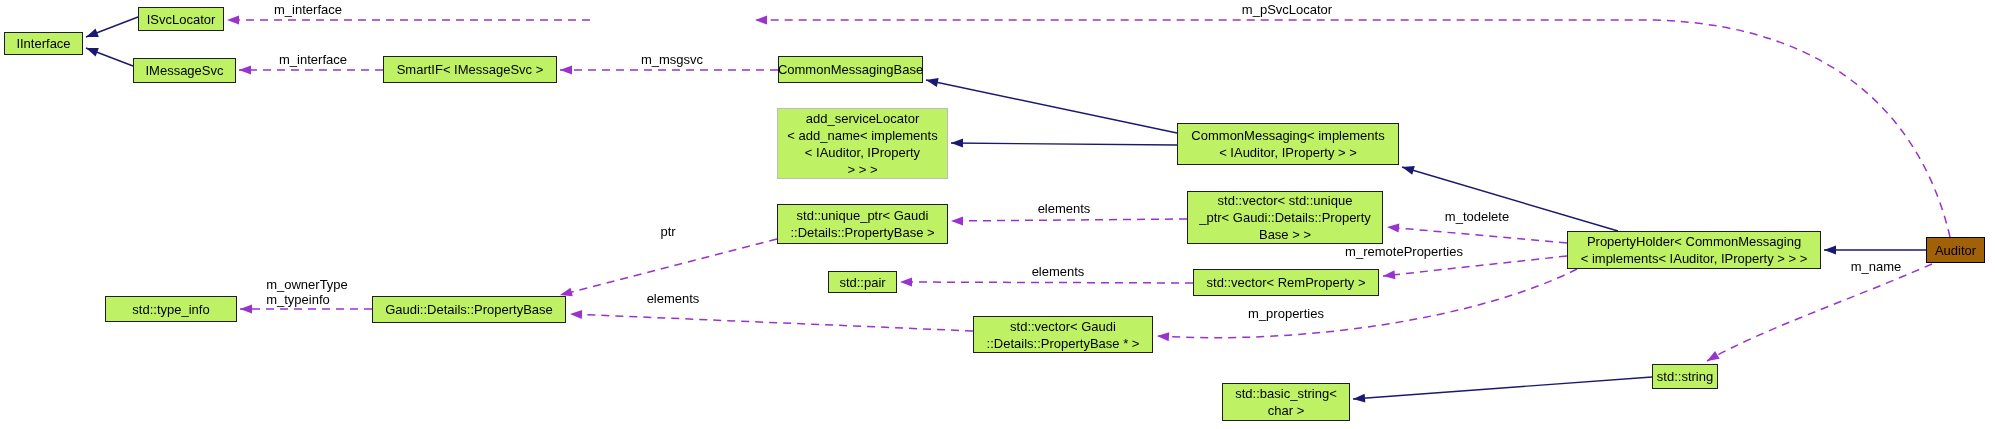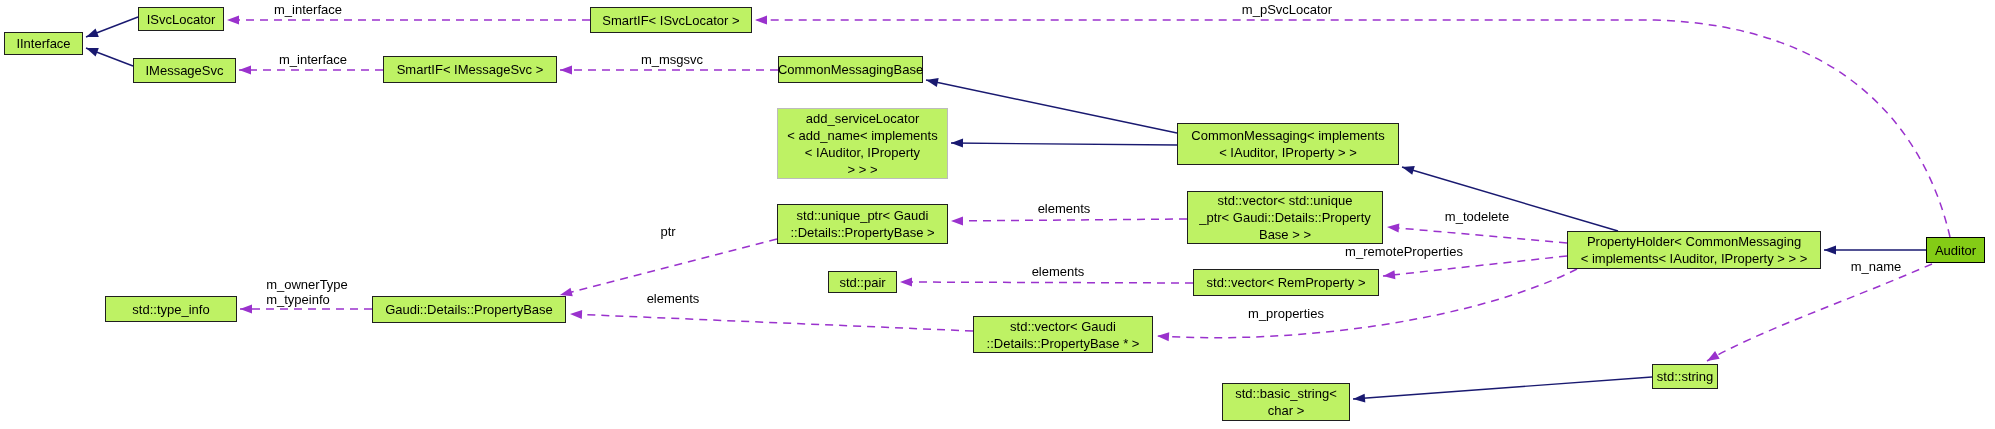--- a/index.html
+++ b/index.html
@@ -17,21 +17,21 @@
     box-sizing:border-box;
     background:#bef264;
     border:1.4px solid #1f1f1f;
     display:flex;align-items:center;justify-content:center;
     text-align:center;
     font-size:13px;line-height:17px;
     white-space:pre-line;
     cursor:pointer;
   }
   .node.muted{border-color:#bcbcbc;}
-  .node.gray{background:#84cc16;border-color:#000;text-align:center;}
+  .node.gray{background:#a16207;border-color:#000;text-align:center;}
   .elabel{
     position:absolute;
     transform:translateX(-50%);
     font-size:13px;line-height:15px;
     white-space:pre-line;
     text-align:left;
     color:#000;
   }
 </style>
 </head>
@@ -67,21 +67,20 @@
     <path d="M 973 331 L 570 314" stroke="#9a32cd" stroke-width="1.5" stroke-dasharray="8 6" fill="none" marker-end="url(#arrow-usage)"></path>
     <path d="M 372 309 L 240 309" stroke="#9a32cd" stroke-width="1.5" stroke-dasharray="8 6" fill="none" marker-end="url(#arrow-usage)"></path>
     <path d="M 1567 243 L 1387 227" stroke="#9a32cd" stroke-width="1.5" stroke-dasharray="8 6" fill="none" marker-end="url(#arrow-usage)"></path>
     <path d="M 1567 256 L 1383 276" stroke="#9a32cd" stroke-width="1.5" stroke-dasharray="8 6" fill="none" marker-end="url(#arrow-usage)"></path>
     <path d="M 1577 269 C 1480 318 1305 345 1157 336" stroke="#9a32cd" stroke-width="1.5" stroke-dasharray="8 6" fill="none" marker-end="url(#arrow-usage)"></path>
     <path d="M 1932 264 C 1850 300 1760 330 1707 361" stroke="#9a32cd" stroke-width="1.5" stroke-dasharray="8 6" fill="none" marker-end="url(#arrow-usage)"></path>
   </svg>
 
   <div class="node" style="left:4px;top:32px;width:79px;height:23px;">IInterface</div>
   <div class="node" style="left:138px;top:7px;width:86px;height:24px;">ISvcLocator</div>
-  <div class="node" style="left:590px;top:7px;width:162px;height:26px;">SmartIF&lt; ISvcLocator &gt;</div>
   <div class="node" style="left:133px;top:58px;width:103px;height:25px;">IMessageSvc</div>
   <div class="node" style="left:383px;top:56px;width:174px;height:27px;">SmartIF&lt; IMessageSvc &gt;</div>
   <div class="node muted" style="left:777px;top:108px;width:171px;height:71px;">add_serviceLocator
 &lt; add_name&lt; implements
 &lt; IAuditor, IProperty
 &gt; &gt; &gt;</div>
   <div class="node" style="left:778px;top:56px;width:145px;height:27px;">CommonMessagingBase</div>
   <div class="node" style="left:1177px;top:123px;width:222px;height:42px;">CommonMessaging&lt; implements
 &lt; IAuditor, IProperty &gt; &gt;</div>
   <div class="node" style="left:777px;top:204px;width:171px;height:40px;">std::unique_ptr&lt; Gaudi

